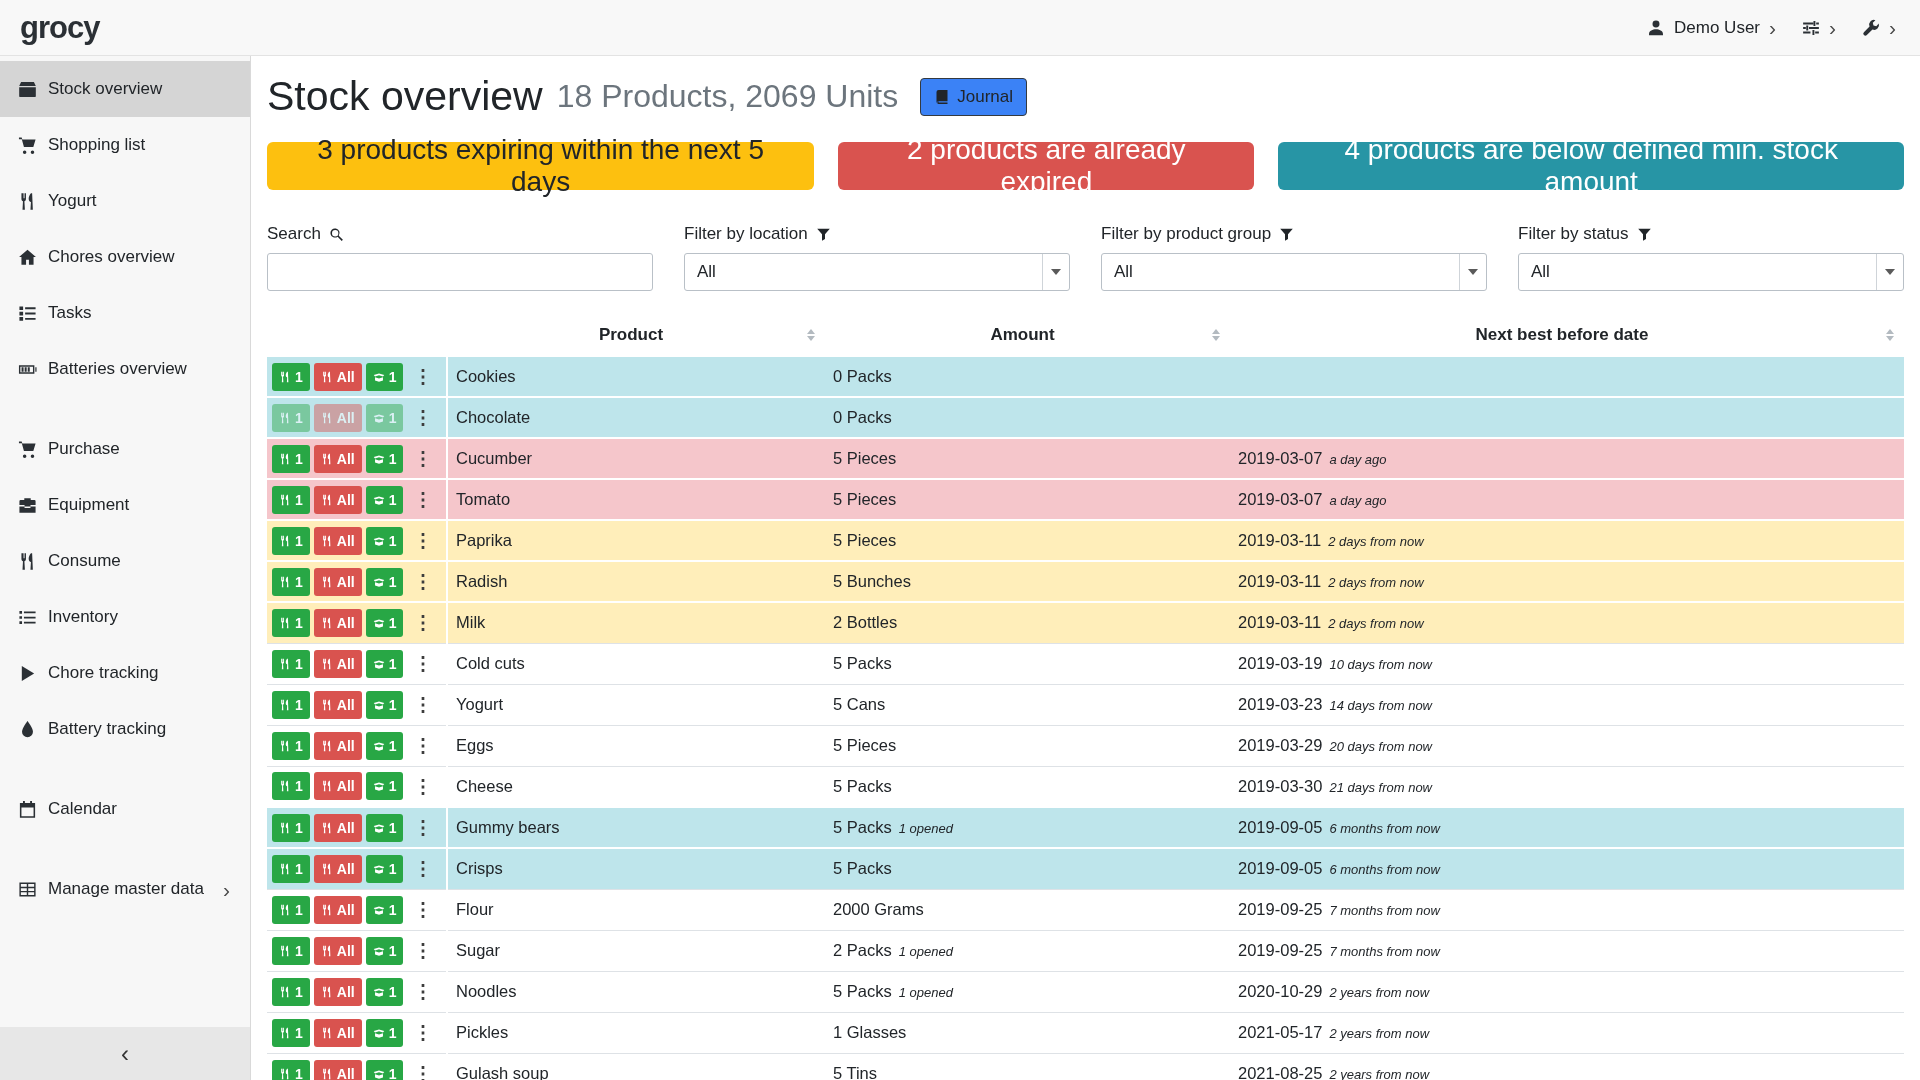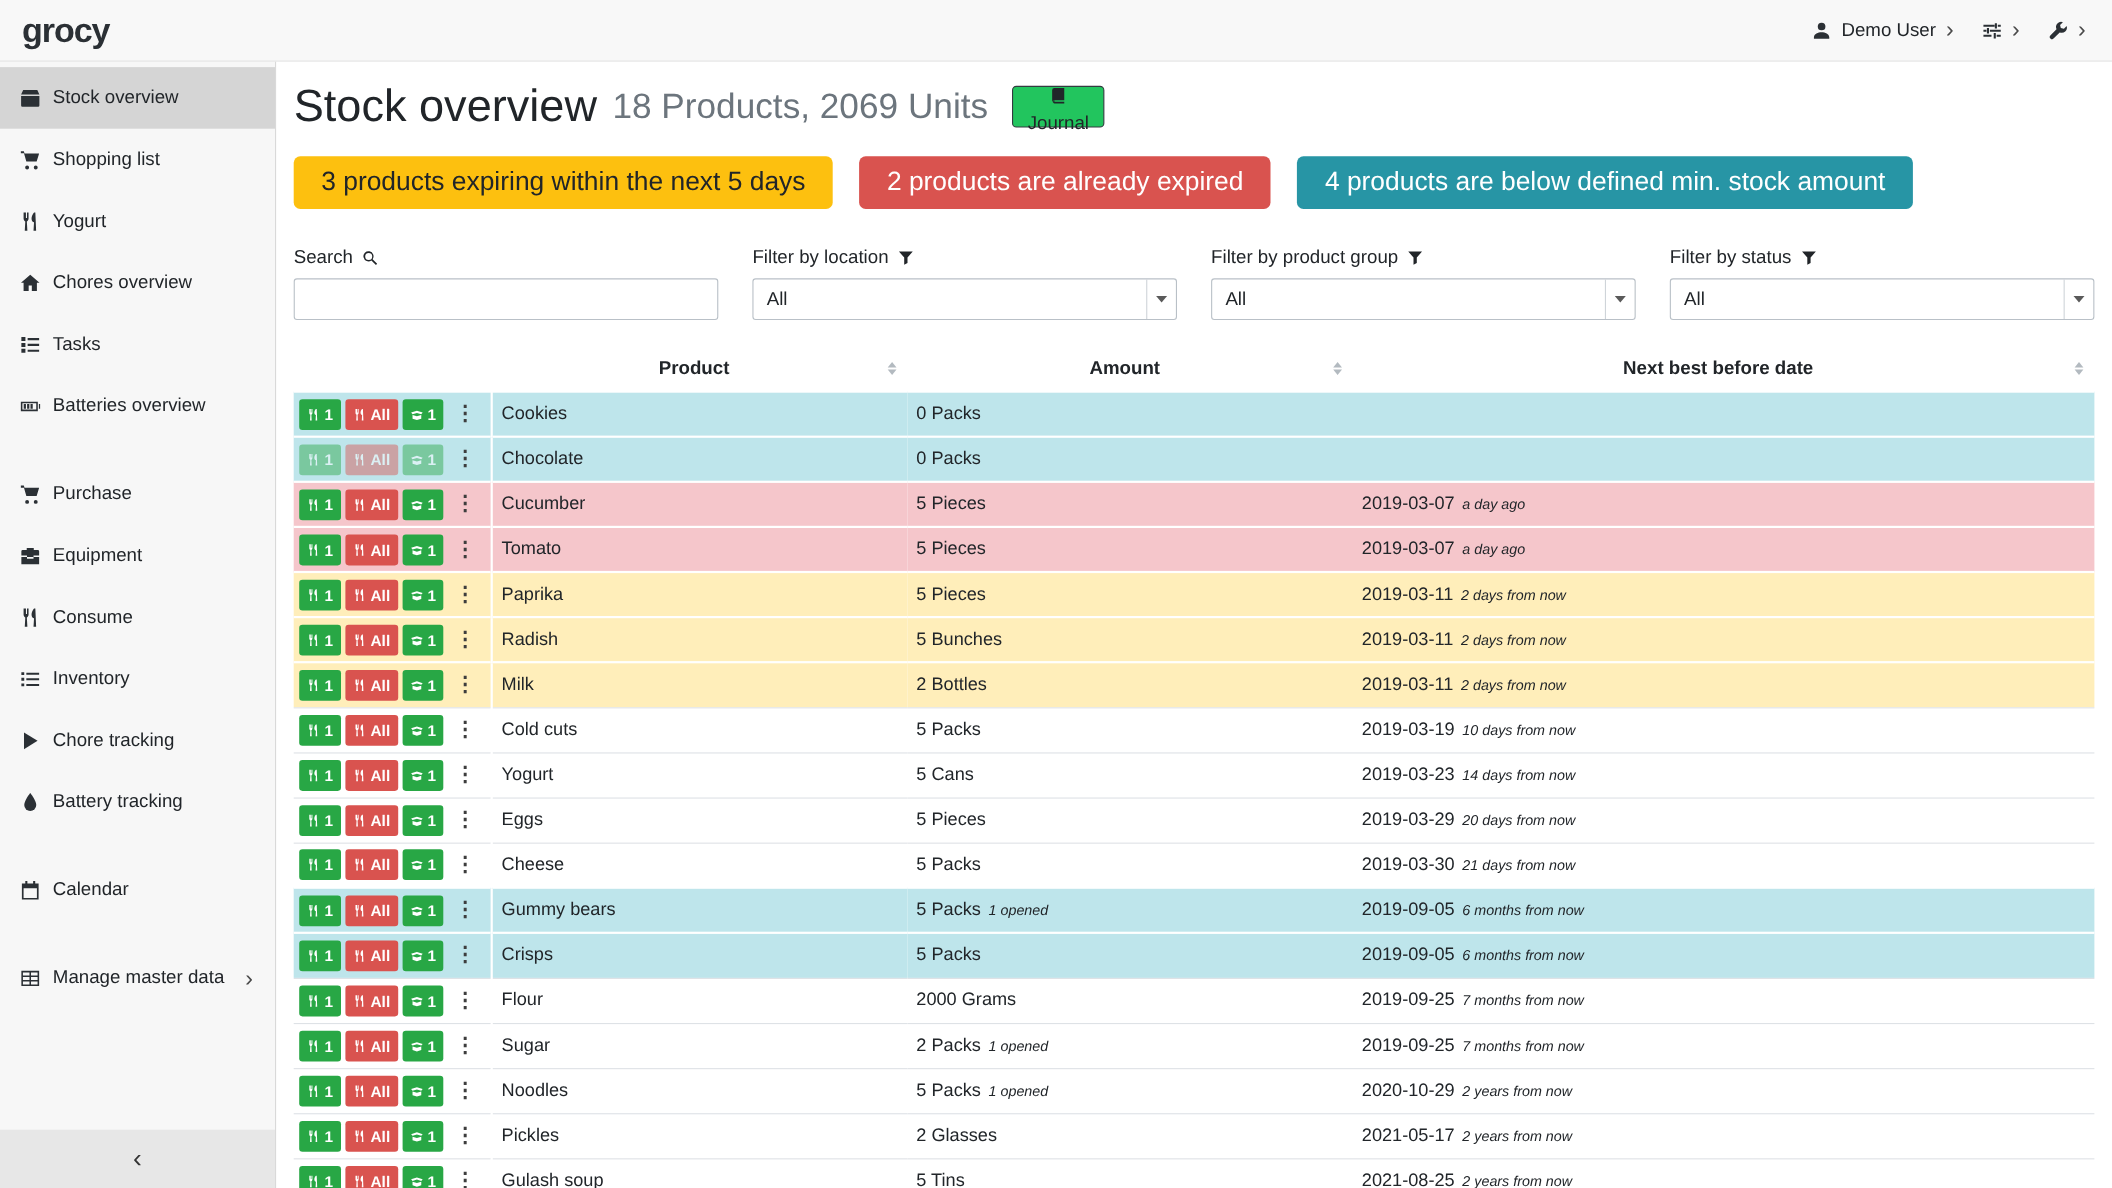--- a/index.html
+++ b/index.html
@@ -34,29 +34,29 @@
   .side-footer { height:53px; background:#e7e7e7; display:flex; align-items:center;
                  justify-content:center; font-size:24px; color:#333; cursor:pointer; }
 
   
   .main { position:absolute; top:55px; left:251px; width:1669px; bottom:0; background:#fff;
           padding:18px 16px 0 16px; overflow:hidden; }
 
   .page-head { display:flex; align-items:center; }
   .page-title { font-size:41px; font-weight:500; color:#212529; }
   .subtitle { font-size:32px; color:#6c757d; font-weight:400; margin-left:14px; }
-  .journal-btn { margin-left:22px; height:38px; padding:0 13px; background:#22c55e;
+  .journal-btn { margin-left:22px; height:38px; padding:0 13px; background:#3b82f6;
                  border:1px solid #343a40; border-radius:4px; font-size:17px; color:#212529;
                  display:inline-flex; align-items:center; gap:7px; cursor:pointer;
-                 font-family:"Liberation Sans", sans-serif;flex-direction:column; }
+                 font-family:"Liberation Sans", sans-serif; }
   .journal-btn .ic { font-size:16px; }
 
   .alerts { display:flex; gap:24px; margin-top:22px; }
   .alert { height:48px; display:inline-flex; align-items:center; padding:0 25px;
-           border-radius:6px; font-size:24px; font-weight:500; cursor:pointer; border:none; }
+           border-radius:6px; font-size:28px; font-weight:500; cursor:pointer; border:none; }
   .alert.warning { background:#fdc00f; color:#212529; }
   .alert.danger  { background:#d9534f; color:#fff; }
   .alert.info    { background:#2795a5; color:#fff; }
 
   
   .filters { display:grid; grid-template-columns:repeat(4,1fr); gap:31px; margin-top:34px; }
   .filter-label { display:flex; align-items:center; gap:8px; font-size:17px; margin-bottom:9px; }
   .filter-label .ic { font-size:15px; color:#212529; }
   .text-input { width:100%; height:38px; border:1px solid #b9c0c7; border-radius:3px;
                 padding:0 12px; font-size:17px; font-family:"Liberation Sans", sans-serif; }
@@ -822,21 +822,21 @@
               <span>All</span>
             </button><button class="rbtn green">
               <span class="ic">
                 <svg viewBox="0 0 16 16">
                   <path d="M8 3.2L1 5.4l1.7 2L8 5.8l5.3 1.6 1.7-2zM2.7 8.4v4.4L8 14.4l5.3-1.6V8.4L8 10z"></path>
                 </svg>
               </span>
               <span>1</span>
             </button><span class="dots">⋮</span></td>
           <td><span>Pickles</span></td>
-          <td><span>2 Glasses</span></td>
+          <td><span>1 Glasses</span></td>
           <td><span>2021-05-17</span><span class="note">2 years from now</span></td>
         </tr>
         <tr class="plain">
           <td class="cell-actions"><button class="rbtn green">
               <span class="ic">
                 <svg viewBox="0 0 16 16">
                   <path d="M2.9 1v4.8c0 .9.55 1.7 1.3 2L3.8 15h2l-.4-7.2c.75-.3 1.3-1.1 1.3-2V1H5.5v4.2h-.8V1zM10.9 1C9.7 2.3 9 4.1 9 5.7c0 1.5.8 2.5 1.9 2.8L10.5 15h2L11.9 1z"></path>
                 </svg>
               </span>
               <span>1</span>

